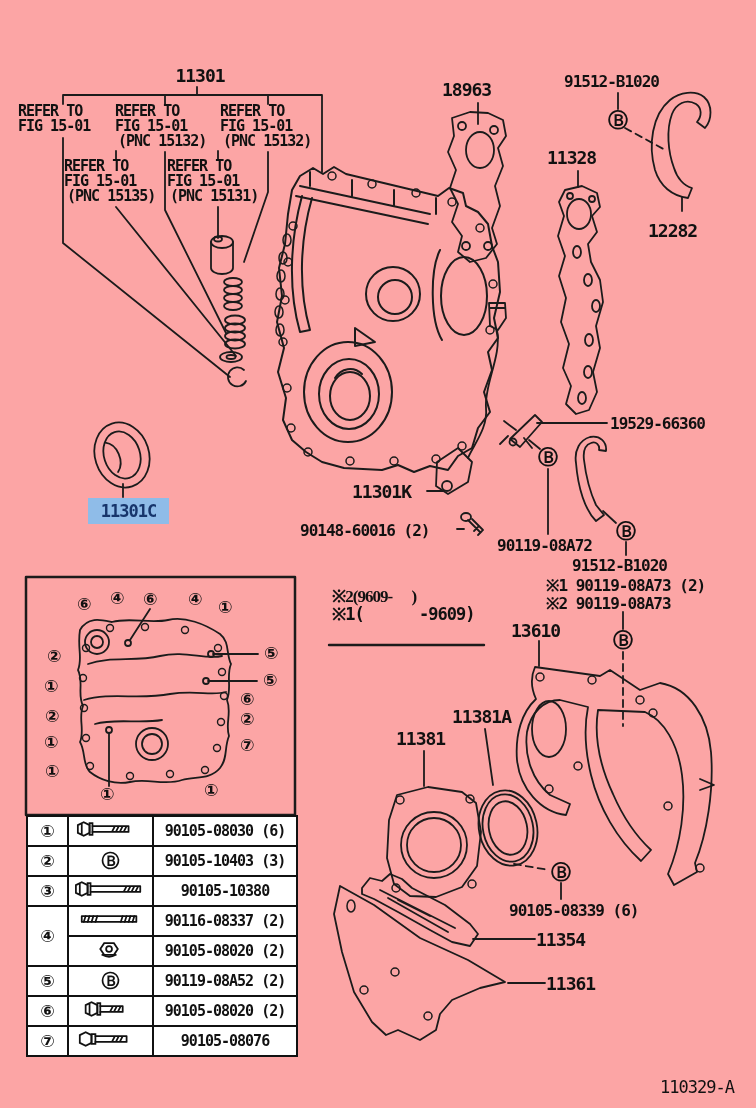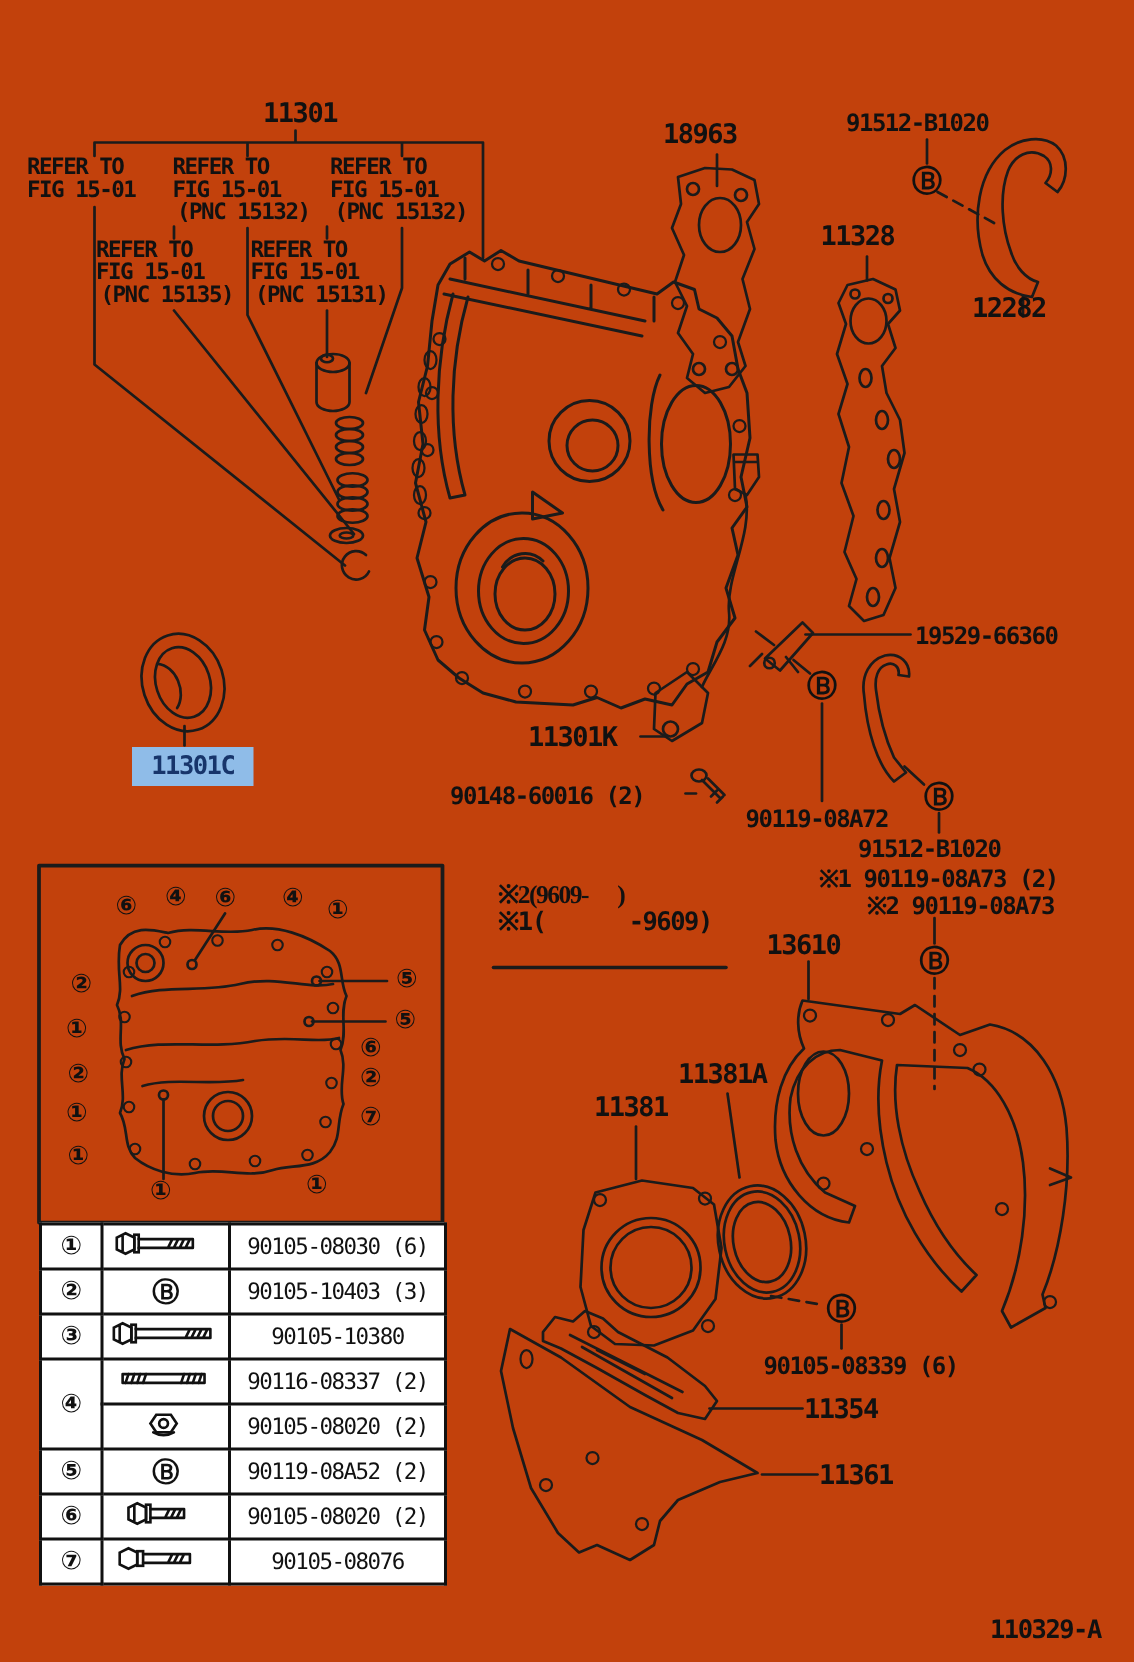--- a/index.html
+++ b/index.html
@@ -1,37 +1,37 @@
 <!DOCTYPE html>
 <html><head>
 <meta charset="utf-8">
 <style>
   html,body{margin:0;padding:0;background:#fff;}
-  .canvas{position:relative;width:756px;height:1108px;background:#c2410c;overflow:hidden;
+  .canvas{position:relative;width:756px;height:1108px;background:#fca5a5;overflow:hidden;
           font-family:"DejaVu Sans Mono",monospace;color:#111;}
   svg.art{position:absolute;left:0;top:0;}
   .lbl{position:absolute;font-weight:bold;white-space:nowrap;letter-spacing:-1px;color:#111;}
   .pn{font-size:16px;}
   .pn-lg{font-size:18px;}
   .refer div{font-size:15px;line-height:15px;font-weight:bold;letter-spacing:-1px;}
   .refer .pnc{padding-left:3px;}
   .note{font-size:17px;white-space:pre;}
   .hl{position:absolute;left:88px;top:498px;width:81px;height:26px;
       display:flex;align-items:center;justify-content:center;
       font-size:17px;font-weight:bold;letter-spacing:-1px;}
   .csym{position:absolute;font-family:"DejaVu Sans",sans-serif;font-weight:bold;
         font-size:17px;line-height:19px;color:#111;}
   .bsym{position:absolute;font-family:"DejaVu Sans",sans-serif;font-weight:bold;
         font-size:20px;line-height:22px;color:#111;}
   table.ftable{position:absolute;left:26px;top:815px;border-collapse:collapse;background:#fff;}
   table.ftable td{border:2px solid #111;height:28px;text-align:center;vertical-align:middle;padding:0;}
   td.c1{width:39px;font-family:"DejaVu Sans",sans-serif;font-size:17px;font-weight:bold;}
   td.c2{width:83px;font-family:"DejaVu Sans",sans-serif;font-size:18px;font-weight:bold;}
-  td.c3{width:142px;text-align:left;padding-left:6px;font-weight:normal;font-size:15px;letter-spacing:-1px;}
-  .footer{position:absolute;left:660px;top:1077px;font-size:17px;font-weight:bold;letter-spacing:-1px;text-align:center;}
+  td.c3{width:142px;text-align:left;padding-left:6px;font-weight:bold;font-size:15px;letter-spacing:-1px;}
+  .footer{position:absolute;left:660px;top:1077px;font-size:17px;font-weight:normal;letter-spacing:-1px;text-align:center;}
   .icoline{stroke:#111;stroke-width:1.8;fill:none;stroke-linecap:round;}
 </style>
 </head>
 <body>
 
 <div class="canvas">
 
   <svg class="art" width="756" height="1108" viewBox="0 0 756 1108">
     <g stroke="#1b1b1b" fill="none" stroke-width="1.8" stroke-linecap="round" stroke-linejoin="round">
 
@@ -317,28 +317,28 @@
   </div>
   <div class="refer" style="position:absolute;left:167px;top:159px;">
     <div>REFER TO</div>
     <div>FIG 15-01</div>
     <div class="pnc">(PNC 15131)</div>
   </div>
 
   <div class="lbl pn-lg" style="left:442px;top:79px;">18963</div>
   <div class="lbl pn" style="left:564px;top:72px;">91512-B1020</div>
   <div class="lbl pn-lg" style="left:547px;top:147px;">11328</div>
-  <div class="lbl pn-lg" style="left:648px;top:195px;">12282</div>
+  <div class="lbl pn-lg" style="left:648px;top:220px;">12282</div>
   <div class="lbl pn" style="left:610px;top:414px;">19529-66360</div>
   <div class="lbl pn-lg" style="left:352px;top:481px;">11301K</div>
   <div class="lbl pn" style="left:300px;top:521px;">90148-60016 (2)</div>
   <div class="lbl pn" style="left:497px;top:536px;">90119-08A72</div>
   <div class="lbl pn" style="left:572px;top:556px;">91512-B1020</div>
   <div class="lbl pn" style="left:546px;top:574px;">※1 90119-08A73 (2)</div>
-  <div class="lbl pn" style="left:546px;top:592px;margin-left:32px;">※2 90119-08A73</div>
+  <div class="lbl pn" style="left:546px;top:592px;">※2 90119-08A73</div>
   <div class="lbl pn-lg" style="left:511px;top:620px;">13610</div>
   <div class="lbl note" style="left:332px;top:602px;">※1(      -9609)</div>
   <div class="lbl note" style="left:332px;top:584px;font-family:Liberation Serif, serif;">※2(9609-      )</div>
   <div class="lbl pn-lg" style="left:452px;top:706px;">11381A</div>
   <div class="lbl pn-lg" style="left:396px;top:728px;">11381</div>
   <div class="lbl pn" style="left:509px;top:901px;">90105-08339 (6)</div>
   <div class="lbl pn-lg" style="left:536px;top:929px;">11354</div>
   <div class="lbl pn-lg" style="left:546px;top:973px;">11361</div>
 
   <div class="hl" id="hl-box" style="background: rgb(143, 188, 232); color: rgb(23, 53, 107);">11301C</div>

